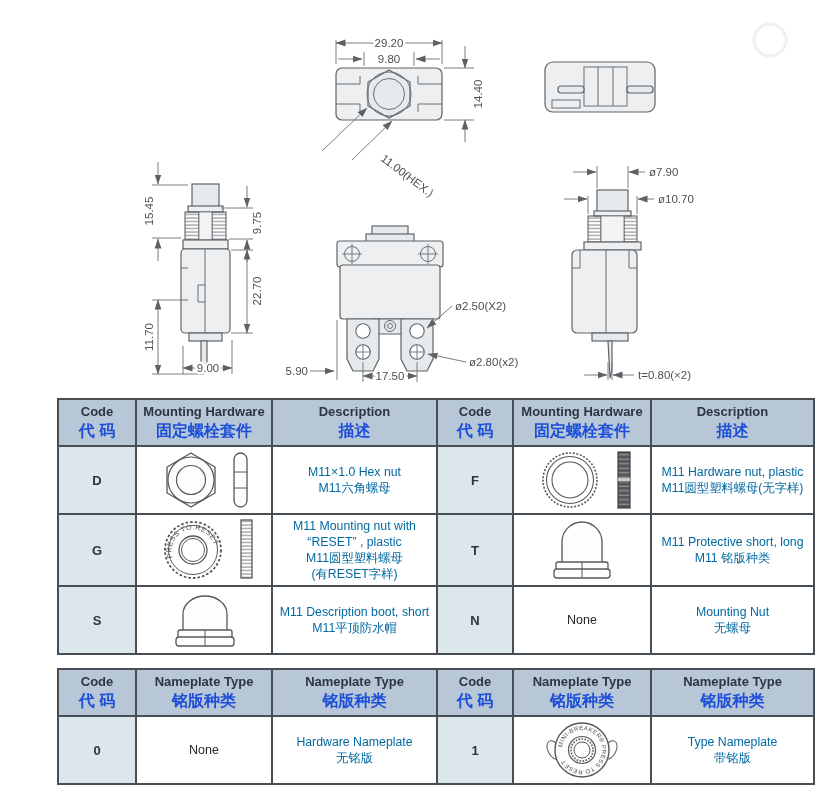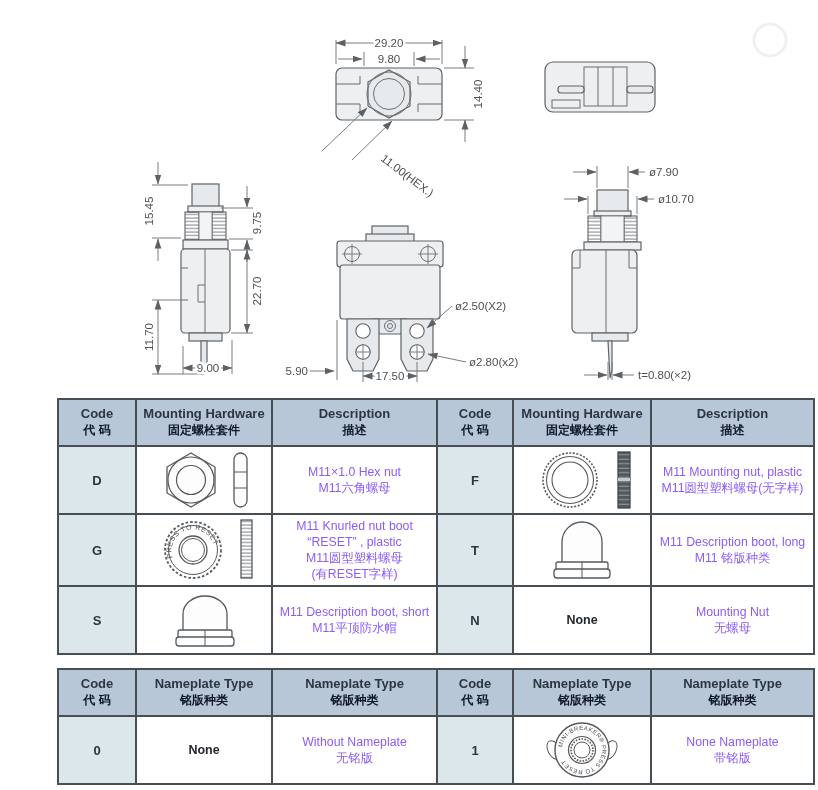--- a/index.html
+++ b/index.html
@@ -14,24 +14,24 @@
   .dimtxt{fill:#4b5055;font-size:11.5px;font-family:"Liberation Sans",sans-serif;}
   .halo{paint-order:stroke;stroke:#ffffff;stroke-width:5px;stroke-linejoin:round;}
   .wm{fill:none;stroke:#eef1f3;stroke-width:3;}
   
   table{position:absolute;border-collapse:collapse;table-layout:fixed;background:#ffffff;}
   #hw-table{left:57px;top:398px;width:756px;}
   #np-table{left:57px;top:668px;width:756px;}
   td{border:2px solid #474e54;text-align:center;vertical-align:middle;padding:1px 4px;overflow:hidden;}
   tr.hdr td{background:#b7c7d8;}
   tr.hdr .en{font-size:13px;font-weight:600;color:#2d3540;line-height:1.3;}
-  tr.hdr .zh{font-size:12px;font-weight:600;color:#0f172a;line-height:1.3;}
+  tr.hdr .zh{font-size:16px;font-weight:600;color:#1d4ed8;line-height:1.3;}
   td.code{background:#dbe7ea;font-size:13px;font-weight:600;color:#2d3540;}
-  .desc div{font-size:12.3px;font-weight:500;color:#8b5cf6;line-height:1.32;}
-  .plain{font-size:12.5px;font-weight:700;color:#23282d;}
+  .desc div{font-size:12.3px;font-weight:500;color:#0369a1;line-height:1.32;}
+  .plain{font-size:12.5px;font-weight:400;color:#23282d;}
   .r1{height:68px;} .r2{height:72px;} .r3{height:68px;} .rh{height:47px;} .rn{height:68px;}
   .hwsvg{display:block;margin:0 auto;}
 </style>
 </head>
 <body>
 
 <div class="page">
 
   <svg width="0" height="0" style="position:absolute">
     <defs>
@@ -251,21 +251,21 @@
       <td>
         <svg class="hwsvg" width="128" height="62" viewBox="0 0 128 62">
           <circle cx="52" cy="31" r="27" fill="#ffffff" stroke="#55595d" stroke-width="1.6" stroke-dasharray="2 1.6"></circle>
           <circle cx="52" cy="31" r="23.5" fill="none" stroke="#55595d" stroke-width="1.1"></circle>
           <circle cx="52" cy="31" r="18" fill="none" stroke="#55595d" stroke-width="1.1"></circle>
           <rect x="100" y="3" width="12" height="56" fill="url(#knl)" stroke="#3c4044" stroke-width="1.2"></rect>
           <rect x="100" y="29" width="12" height="3" fill="#c6cacd"></rect>
         </svg>
       </td>
       <td class="desc">
-        <div>M11 Mounting nut, plastic</div>
+        <div>M11 Hardware nut, plastic</div>
         <div>M11圆型塑料螺母(无字样)</div>
         <div></div>
         <div></div>
       </td>
     </tr>
 
     <tr class="r2">
       <td class="code">G</td>
       <td>
         <svg class="hwsvg" width="128" height="66" viewBox="0 0 128 66">
@@ -276,36 +276,36 @@
           <defs>
                 <path id="arcG" d="M33,44 A21.5,21.5 0 1 1 71,44" fill="none"></path>
               </defs>
           <text font-size="7" fill="#4a4e52" letter-spacing="0.6" font-family="Liberation Sans, sans-serif">
             <textPath href="#arcG" startOffset="4%">PRESS      TO RESET</textPath>
           </text>
           <rect x="100" y="3" width="11" height="58" fill="url(#thrH)" stroke="#4a4e52" stroke-width="1.2"></rect>
         </svg>
       </td>
       <td class="desc">
-        <div>M11 Knurled nut boot</div>
+        <div>M11 Mounting nut with</div>
         <div>“RESET” , plastic</div>
         <div>M11圆型塑料螺母</div>
         <div>(有RESET字样)</div>
       </td>
       <td class="code">T</td>
       <td>
         <svg class="hwsvg" width="128" height="66" viewBox="0 0 128 66">
           <path d="M44,46 V25 A20,20 0 0 1 84,25 V46" fill="#fdfdfd" stroke="#55595d" stroke-width="1.3"></path>
           <rect x="38" y="45" width="52" height="8" rx="2" fill="#fdfdfd" stroke="#55595d" stroke-width="1.3"></rect>
           <rect x="36" y="52" width="56" height="9" rx="3" fill="#fdfdfd" stroke="#55595d" stroke-width="1.3"></rect>
           <path d="M64,45 V61" stroke="#55595d" stroke-width="1" fill="none"></path>
         </svg>
       </td>
       <td class="desc">
-        <div>M11 Description boot, long</div>
+        <div>M11 Protective short, long</div>
         <div>M11 铭版种类</div>
         <div></div>
         <div></div>
       </td>
     </tr>
 
     <tr class="r3">
       <td class="code">S</td>
       <td>
         <svg class="hwsvg" width="128" height="62" viewBox="0 0 128 62">
@@ -366,40 +366,40 @@
       </td>
       <td>
         <div class="en">Nameplate Type</div>
         <div class="zh">铭版种类</div>
       </td>
     </tr>
     <tr class="rn">
       <td class="code">0</td>
       <td class="plain">None</td>
       <td class="desc">
-        <div>Without Nameplate</div>
+        <div>Hardware Nameplate</div>
         <div>无铭版</div>
       </td>
       <td class="code">1</td>
       <td>
         <svg class="hwsvg" width="128" height="64" viewBox="0 0 128 64">
           <ellipse cx="36" cy="32" rx="6" ry="10" transform="rotate(-28 36 32)" fill="#fdfdfd" stroke="#55595d" stroke-width="1"></ellipse>
           <ellipse cx="92" cy="32" rx="6" ry="10" transform="rotate(28 92 32)" fill="#fdfdfd" stroke="#55595d" stroke-width="1"></ellipse>
           <circle cx="64" cy="32" r="27" fill="#fdfdfd" stroke="#55595d" stroke-width="1.4"></circle>
           <circle cx="64" cy="32" r="13.5" fill="none" stroke="#55595d" stroke-width="1.2"></circle>
           <circle cx="64" cy="32" r="11" fill="none" stroke="#55595d" stroke-width="1.6" stroke-dasharray="1.6 1.4"></circle>
           <circle cx="64" cy="32" r="8" fill="#ffffff" stroke="#55595d" stroke-width="1"></circle>
           <defs>
                 <path id="arcN" d="M44,32 A20,20 0 1 1 84,32 A20,20 0 0 1 44,32" fill="none"></path>
               </defs>
           <text font-size="6" fill="#4a4e52" letter-spacing="0.4" font-family="Liberation Sans, sans-serif">
             <textPath href="#arcN" startOffset="2%">MINI-BREAKER®   PRESS TO RESET</textPath>
           </text>
         </svg>
       </td>
       <td class="desc">
-        <div>None Nameplate</div>
+        <div>Type Nameplate</div>
         <div>带铭版</div>
       </td>
     </tr>
   </tbody>
     </table>
 </div>
 
 </body></html>

